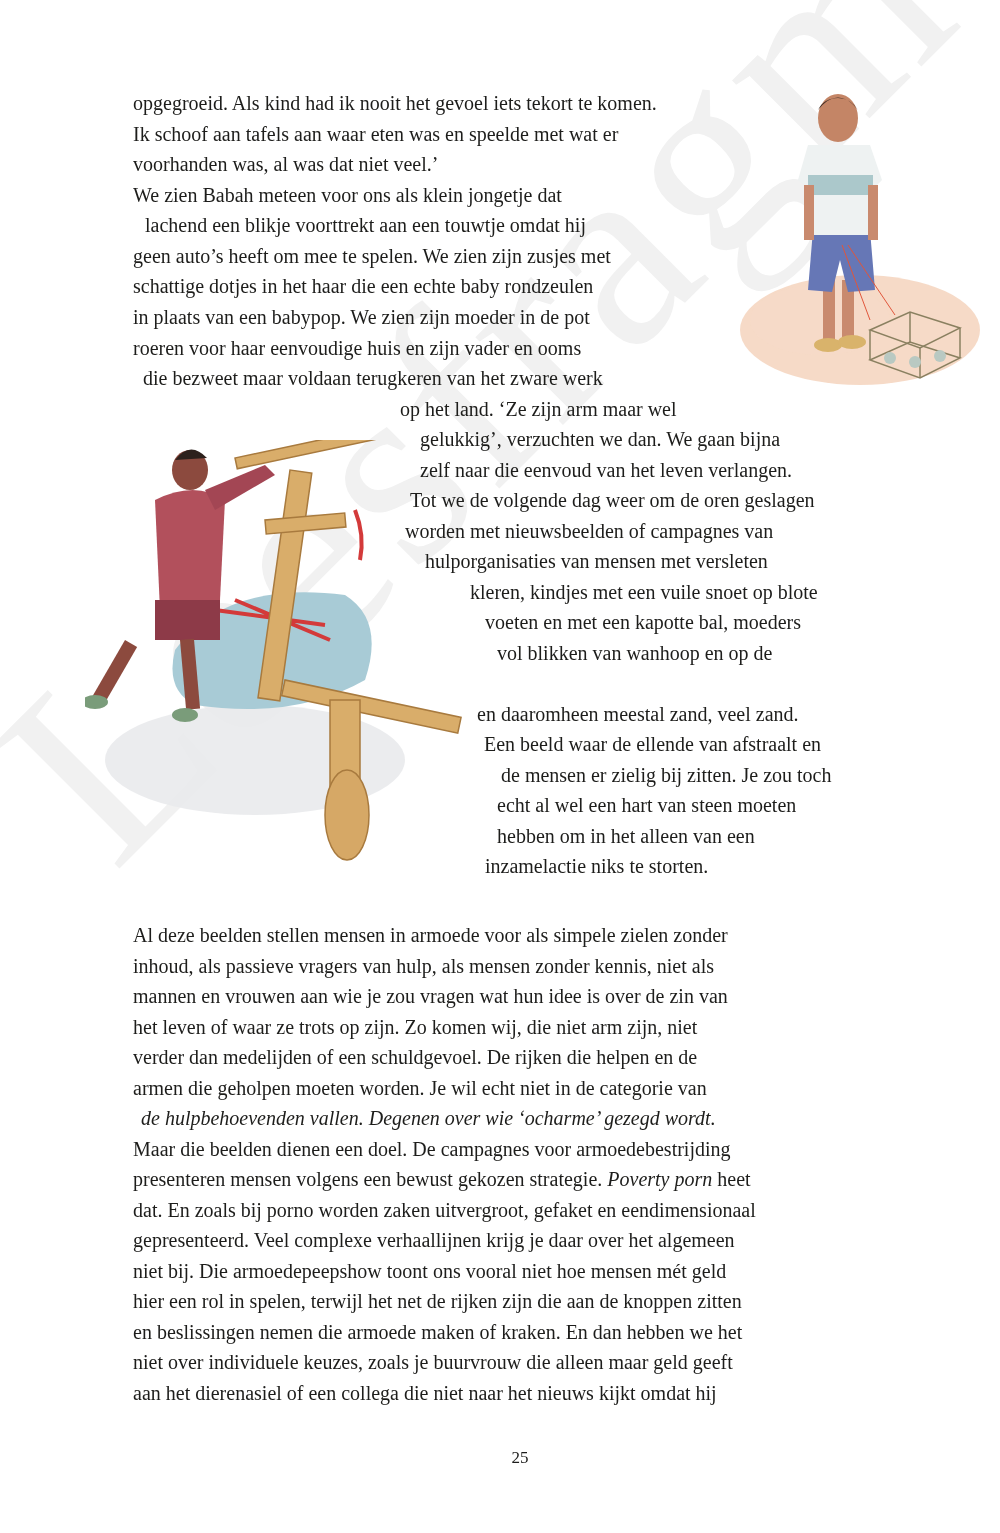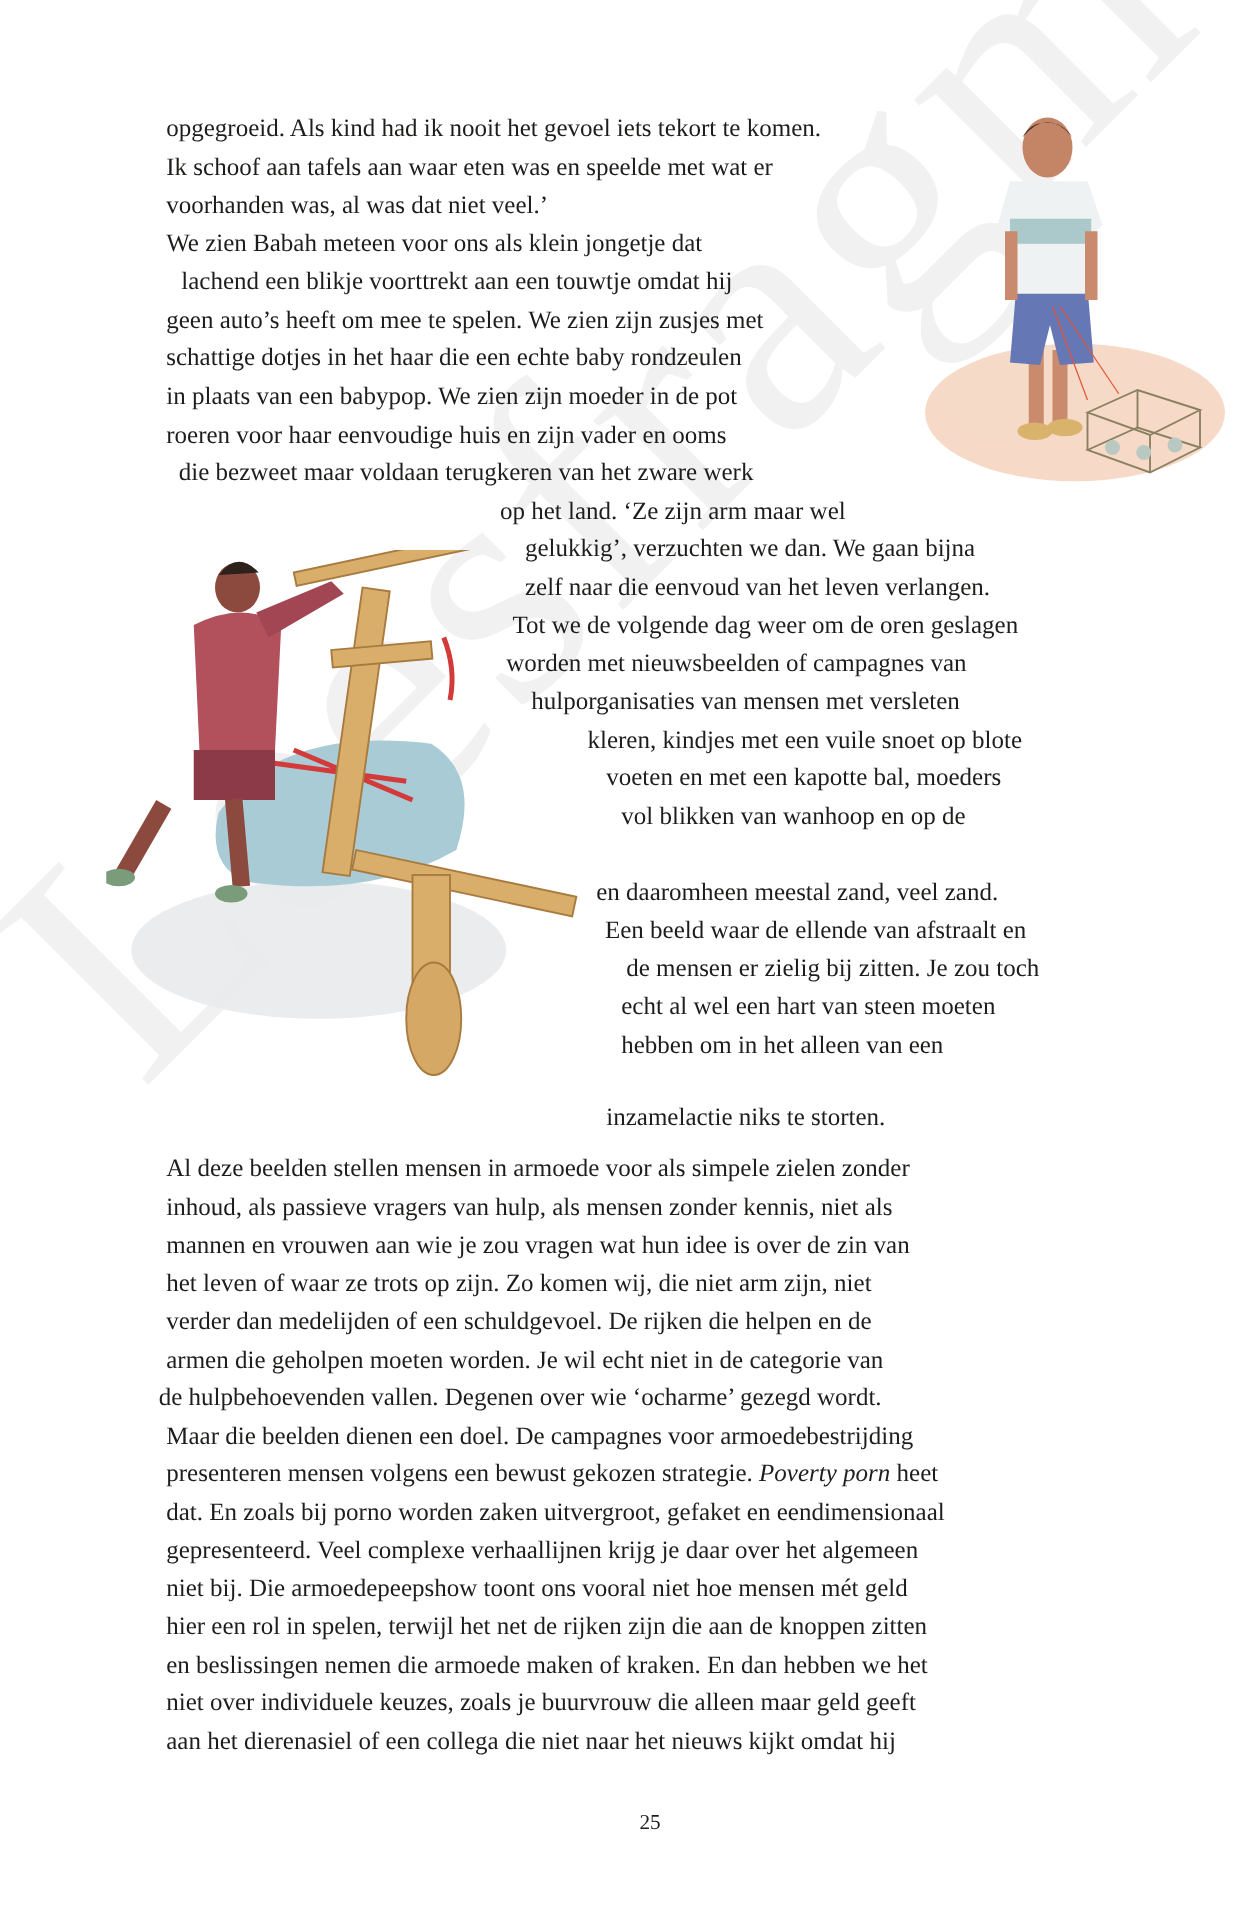--- a/index.html
+++ b/index.html
@@ -105,29 +105,29 @@
   <div class="line" style="left:405px; top:516px;">worden met nieuwsbeelden of campagnes van</div>
   <div class="line" style="left:425px; top:546px;">hulporganisaties van mensen met versleten</div>
   <div class="line" style="left:470px; top:577px;">kleren, kindjes met een vuile snoet op blote</div>
   <div class="line" style="left:485px; top:607px;">voeten en met een kapotte bal, moeders</div>
   <div class="line" style="left:497px; top:638px;">vol blikken van wanhoop en op de</div>
   <div class="line" style="left:477px; top:699px;">en daaromheen meestal zand, veel zand.</div>
   <div class="line" style="left:484px; top:729px;">Een beeld waar de ellende van afstraalt en</div>
   <div class="line" style="left:501px; top:760px;text-align:center;">de mensen er zielig bij zitten. Je zou toch</div>
   <div class="line" style="left:497px; top:790px;">echt al wel een hart van steen moeten</div>
   <div class="line" style="left:497px; top:821px;">hebben om in het alleen van een</div>
-  <div class="line" style="left:485px; top:851px;margin-top:28px;">inzamelactie niks te storten.</div>
+  <div class="line" style="left:485px; top:851px;">inzamelactie niks te storten.</div>
 
   <div class="line" style="left:133px; top:920px;">Al deze beelden stellen mensen in armoede voor als simpele zielen zonder</div>
   <div class="line" style="left:133px; top:951px;">inhoud, als passieve vragers van hulp, als mensen zonder kennis, niet als</div>
   <div class="line" style="left:133px; top:981px;">mannen en vrouwen aan wie je zou vragen wat hun idee is over de zin van</div>
   <div class="line" style="left:133px; top:1012px;">het leven of waar ze trots op zijn. Zo komen wij, die niet arm zijn, niet</div>
   <div class="line" style="left:133px; top:1042px;">verder dan medelijden of een schuldgevoel. De rijken die helpen en de</div>
   <div class="line" style="left:133px; top:1073px;">armen die geholpen moeten worden. Je wil echt niet in de categorie van</div>
-  <div class="line" style="left:127px; top:1103px;">de hulpbehoevenden vallen. Degenen over wie ‘ocharme’ gezegd wordt.</div>
+  <div class="line" style="left:141px; top:1103px;font-style:italic;">de hulpbehoevenden vallen. Degenen over wie ‘ocharme’ gezegd wordt.</div>
   <div class="line" style="left:133px; top:1134px;">Maar die beelden dienen een doel. De campagnes voor armoedebestrijding</div>
   <div class="line" style="left:133px; top:1164px;">
     <span>presenteren mensen volgens een bewust gekozen strategie.</span>
     <em>Poverty porn</em><span> heet</span>
   </div>
   <div class="line" style="left:133px; top:1195px;">dat. En zoals bij porno worden zaken uitvergroot, gefaket en eendimensionaal</div>
   <div class="line" style="left:133px; top:1225px;">gepresenteerd. Veel complexe verhaallijnen krijg je daar over het algemeen</div>
   <div class="line" style="left:133px; top:1256px;">niet bij. Die armoedepeepshow toont ons vooral niet hoe mensen mét geld</div>
   <div class="line" style="left:133px; top:1286px;">hier een rol in spelen, terwijl het net de rijken zijn die aan de knoppen zitten</div>
   <div class="line" style="left:133px; top:1317px;">en beslissingen nemen die armoede maken of kraken. En dan hebben we het</div>

